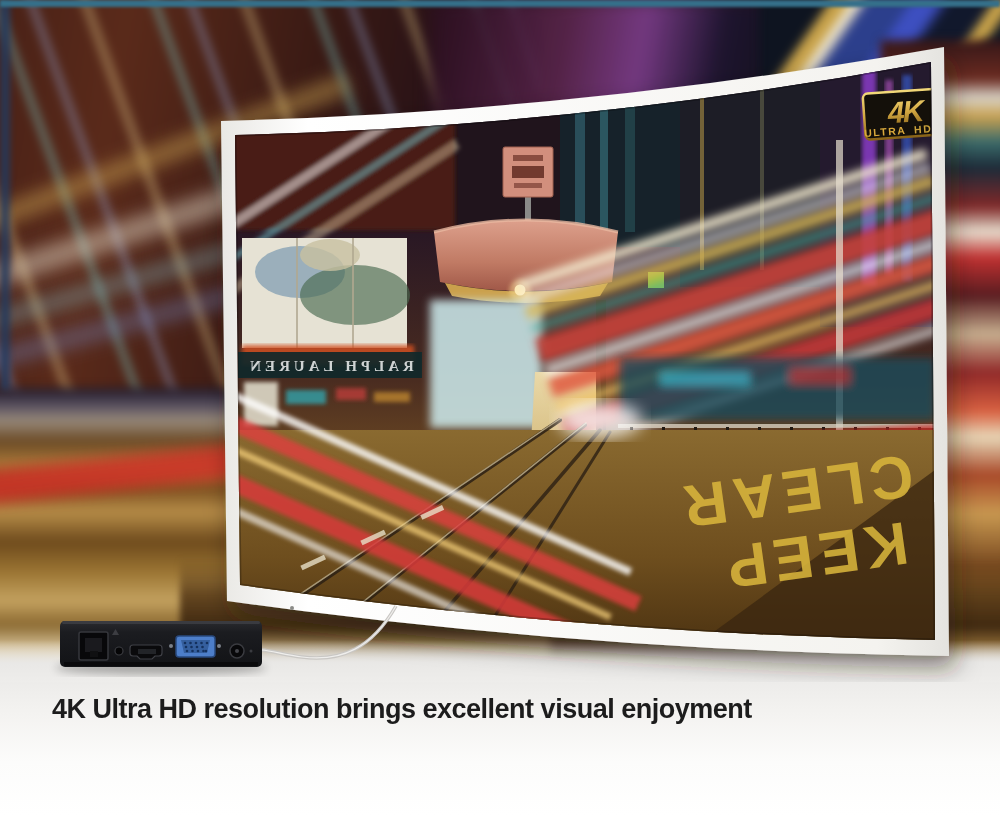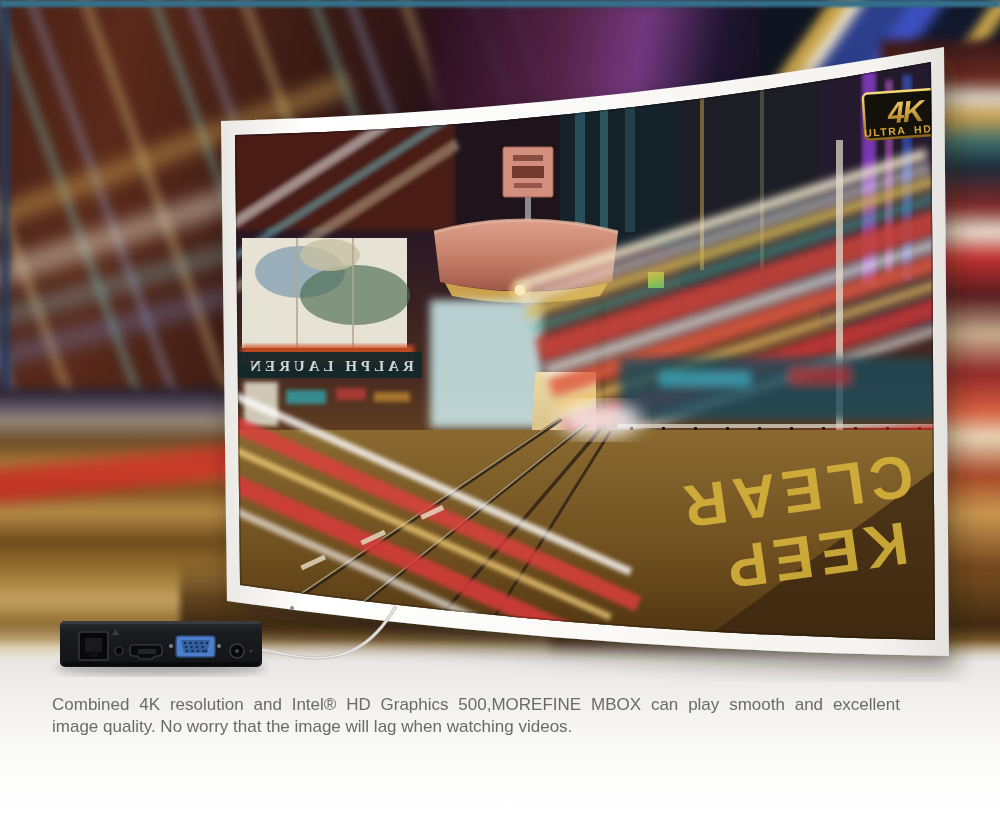--- a/index.html
+++ b/index.html
@@ -328,19 +328,16 @@
         <g>
           <circle cx="237" cy="651" r="7" fill="#08080a" stroke="#3a3b40" stroke-width="1.5"></circle>
           <circle cx="237" cy="651" r="2" fill="#45464c"></circle>
           <circle cx="251" cy="651" r="1.5" fill="#3a3b40"></circle>
         </g>
       </g>
     </svg>
   </div>
 
   <div class="content">
-    <div class="desc">
-      <div class="l1">Combined 4K resolution and Intel® HD Graphics 500,MOREFINE MBOX can play smooth and excellent</div>
-      <div class="l2">image quality. No worry that the image will lag when watching videos.</div>
-    </div>
+    <h1 class="headline">4K Ultra HD resolution brings excellent visual enjoyment</h1>
   </div>
 
 </div>
 
 </body></html>

